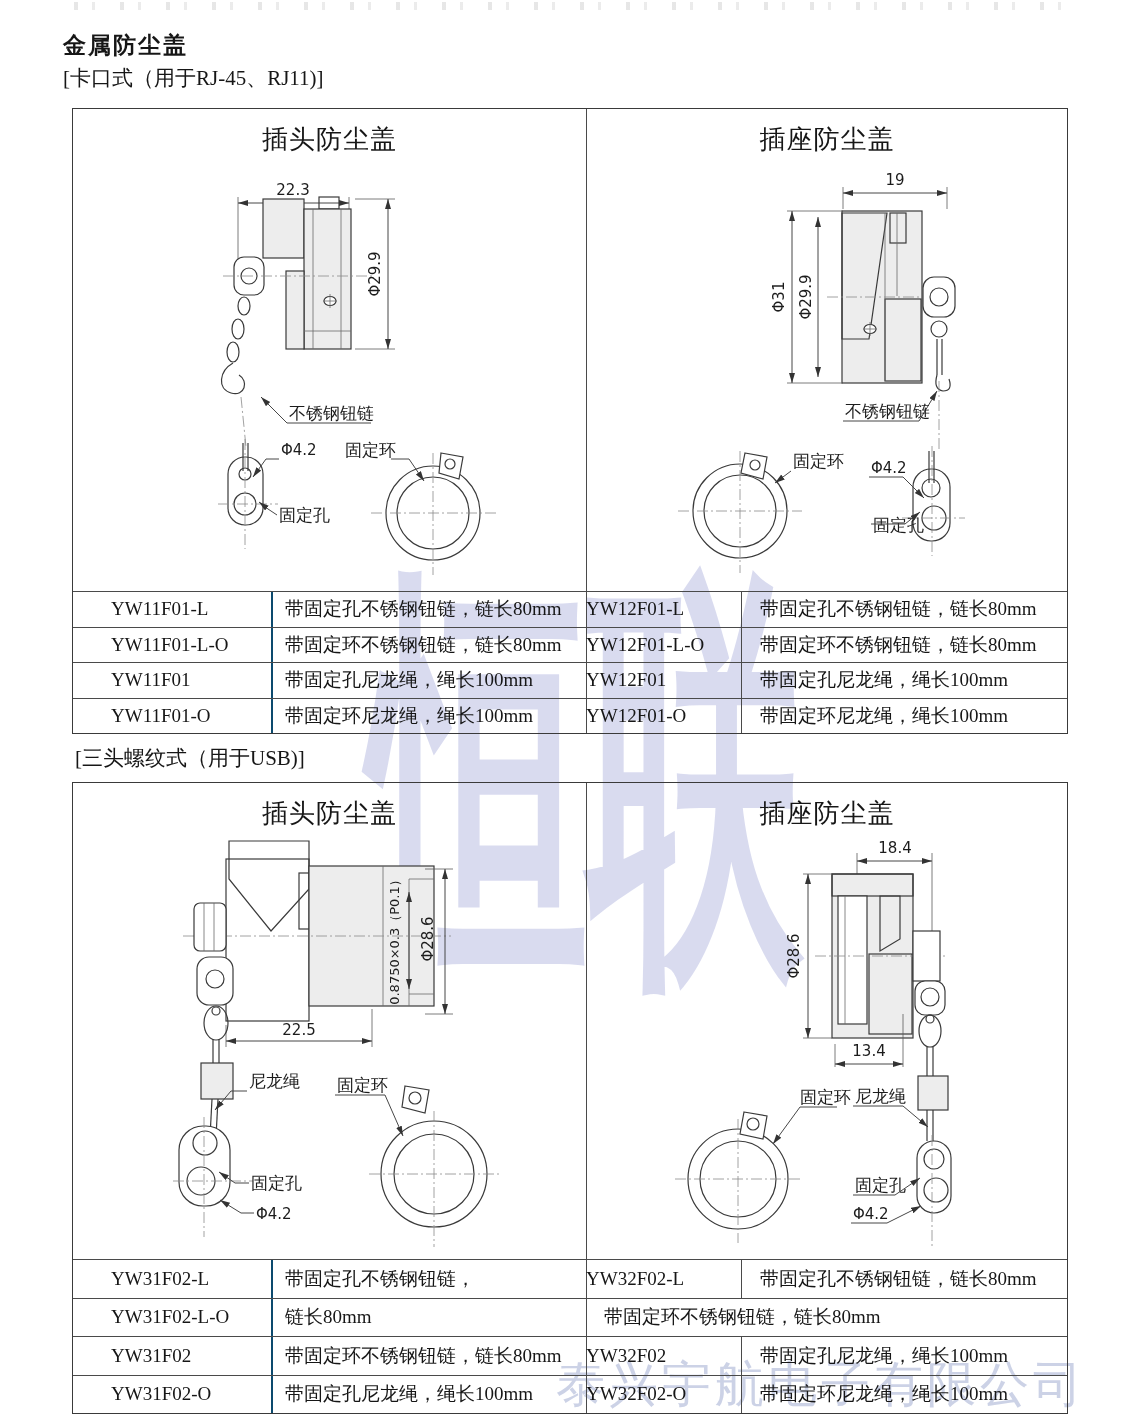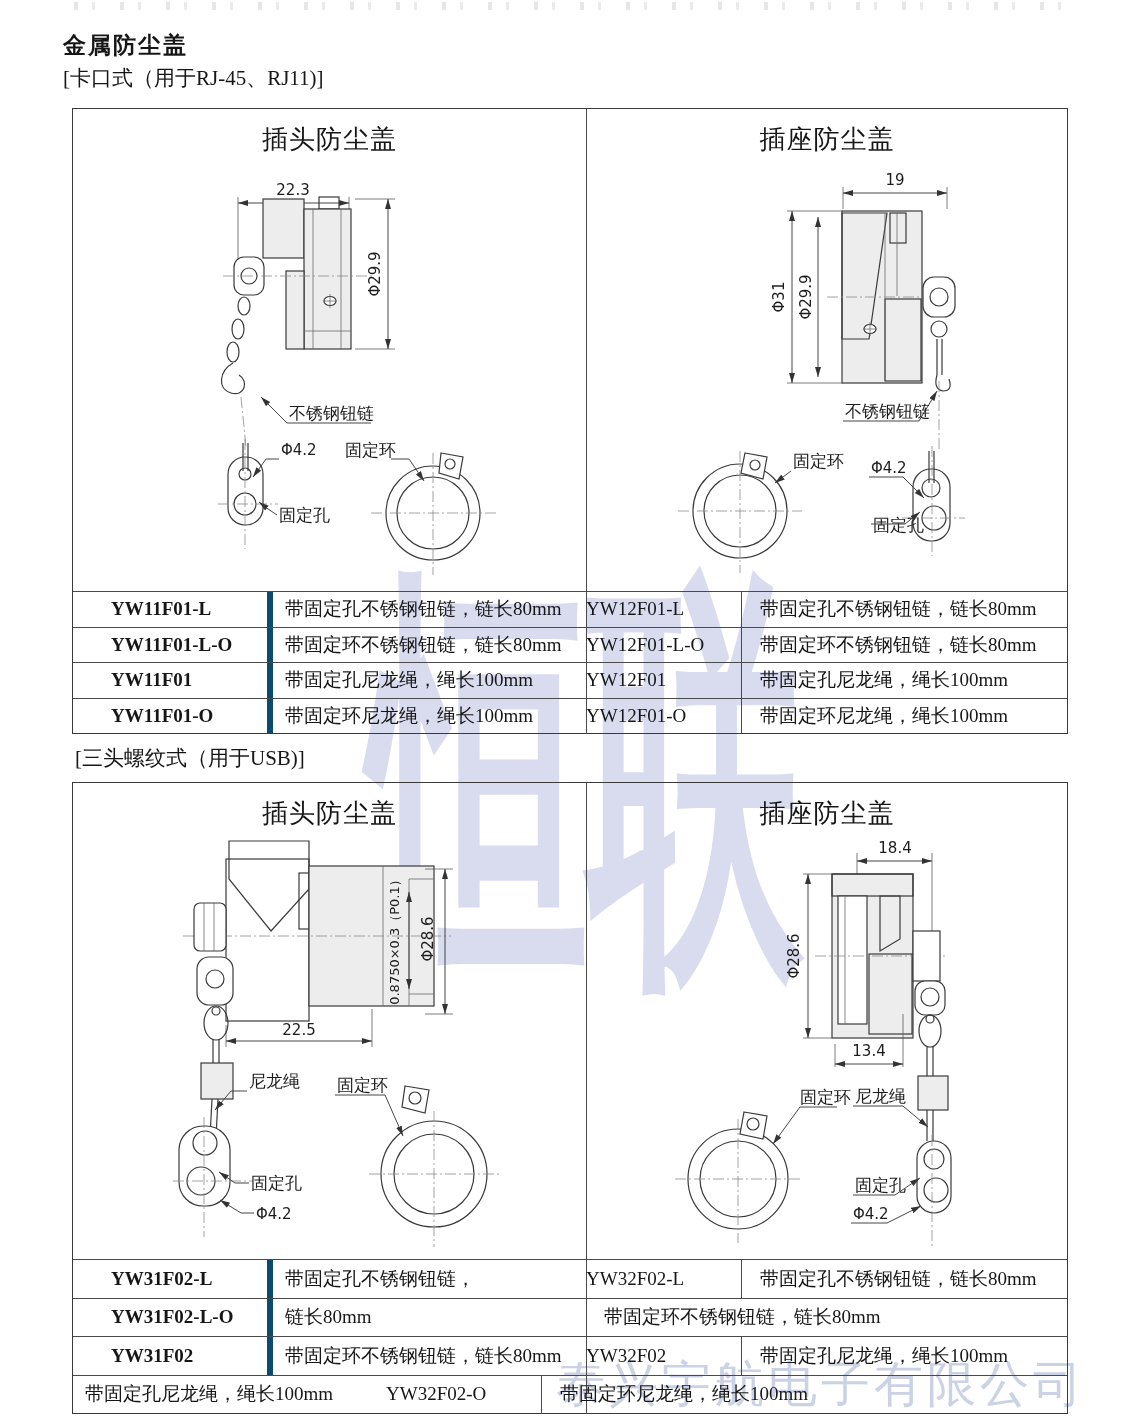--- a/index.html
+++ b/index.html
@@ -44,21 +44,21 @@
   .draw .hl { stroke:#6a6a6a; stroke-width:.8; fill:none; }
   .draw .cl { stroke:#8a8a8a; stroke-width:.8; fill:none; stroke-dasharray:11 3 2 3; }
 
   .rows { position:absolute; left:0; width:100%; }
   .rows1 { top:482px; }
   .rows2 { top:476px; }
   .trow { display:flex; border-top:1px solid #4a4a4a; box-sizing:border-box; }
   .tbl1 .trow { height:35.5px; }
   .tbl2 .trow { height:38.5px; }
   .cell { display:flex; align-items:center; font-size:19px; box-sizing:border-box; overflow:hidden; white-space:nowrap; }
-  .cPNl { width:200px; padding-left:38px; border-right:6px solid #0c4a6e;font-weight:bold; }
+  .cPNl { width:200px; padding-left:38px; border-right:2px solid #0c4a6e; }
   .cDSl { width:313px; padding-left:12px; }
   .cPNr { width:156px; border-right:1px solid #4a4a4a; }
   .cDSr { width:308px; padding-left:18px; }
   .cDSl { border-right:1px solid transparent; } 
 </style>
 </head>
 <body>
 
 <div class="page">
 
@@ -416,20 +416,21 @@
           <div class="cell cDSl">链长80mm</div>
           <div class="cell cDSr">带固定环不锈钢钮链，链长80mm</div>
         </div>
         <div class="trow">
           <div class="cell cPNl">YW31F02</div>
           <div class="cell cDSl">带固定环不锈钢钮链，链长80mm</div>
           <div class="cell cPNr">YW32F02</div>
           <div class="cell cDSr">带固定孔尼龙绳，绳长100mm</div>
         </div>
         <div class="trow">
+          <div class="cell cPNl">YW31F02-O</div>
           <div class="cell cDSl">带固定孔尼龙绳，绳长100mm</div>
           <div class="cell cPNr">YW32F02-O</div>
           <div class="cell cDSr">带固定环尼龙绳，绳长100mm</div>
         </div>
       </div>
     </div>
 
   </div>
 </div>
 

